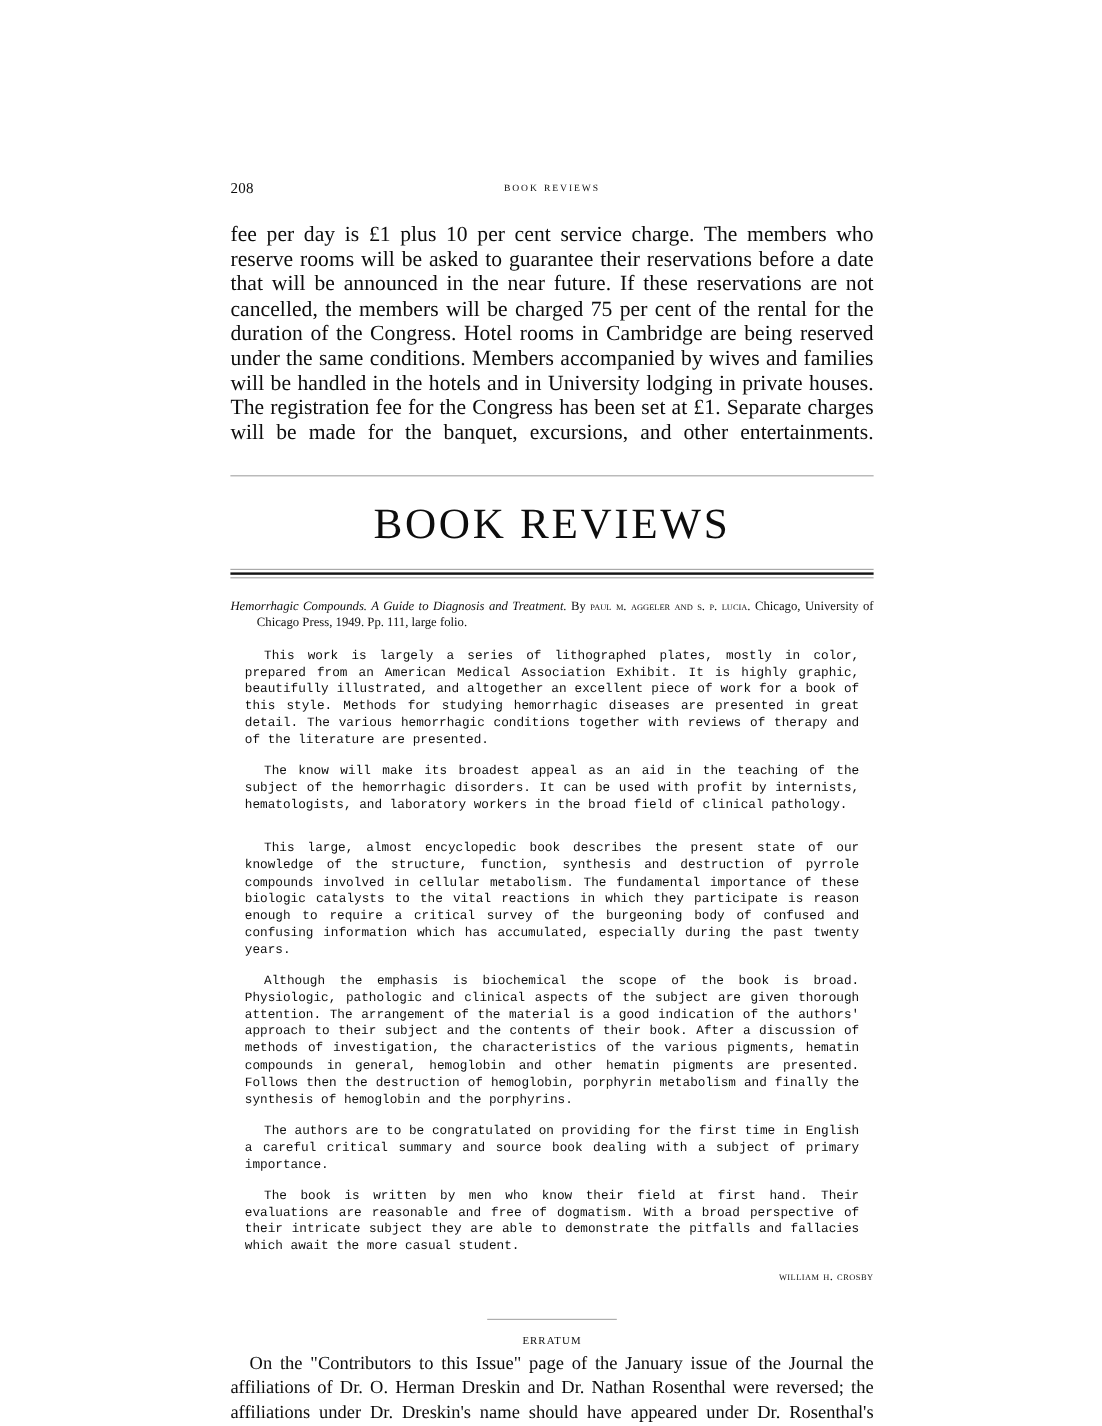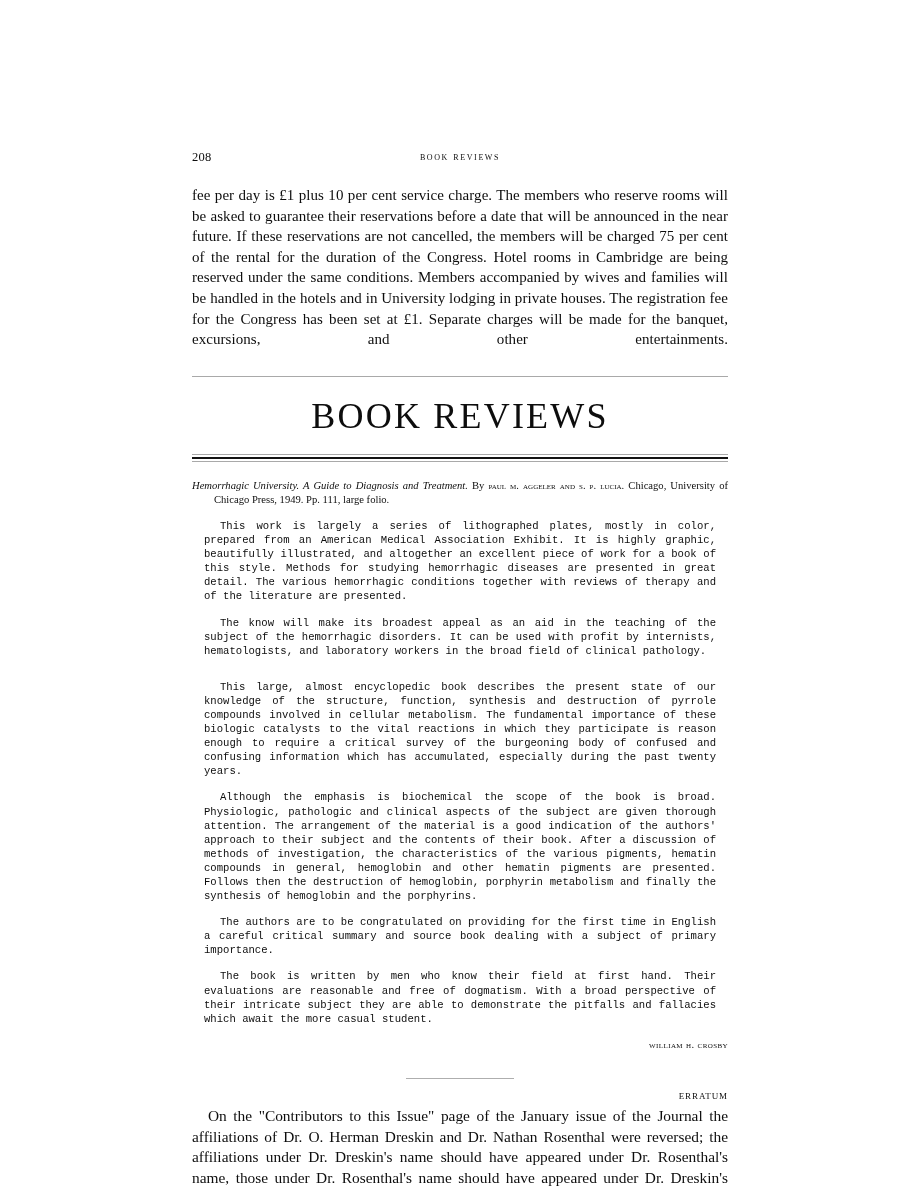--- a/index.html
+++ b/index.html
@@ -43,21 +43,21 @@
     text-align: center;
     font-size: 11px;
     letter-spacing: 1.6px;
     font-variant: small-caps;
     text-transform: lowercase;
   }
 
   
   .lead-par {
     margin-top: 17px;
-    font-size: 15px;
+    font-size: 18px;
     line-height: 20.6px;
     text-align: justify;
     text-align-last: justify;
     letter-spacing: 0.05px;
   }
 
   
   .title-block {
     margin-top: 26px;
   }
@@ -123,21 +123,21 @@
   
   .erratum-block { margin-top: 26px; }
   .short-rule {
     width: 108px;
     height: 1px;
     margin: 0 auto;
     background: #9a9a9a;
     opacity: .8;
   }
   .erratum-title {
-    text-align: right;
+    text-align: center;
     font-size: 12.5px;
     font-variant: small-caps;
     text-transform: lowercase;
     letter-spacing: 0.9px;
     margin: 9px 0 0 0;
     font-weight: normal;
   }
   .erratum-body {
     margin: 3px 0 0 0;
     font-size: 15.4px;
@@ -164,21 +164,21 @@
       <h1 class="section-title">BOOK REVIEWS</h1>
       <div class="rule-stack">
         <div class="rule rule-faint"></div>
         <div class="rule rule-thick"></div>
         <div class="rule rule-faint"></div>
       </div>
     </div>
 
     <div class="review review-first">
       <p class="review-head">
-        <span class="bk-title">Hemorrhagic University. A Guide to Diagnosis and Treatment.</span><span> By </span><span class="sc">Paul M. Aggeler and S. P. Lucia.</span><span> Chicago, University of Chicago Press, 1949. Pp. 111, large folio.</span>
+        <span class="bk-title">Hemorrhagic Compounds. A Guide to Diagnosis and Treatment.</span><span> By </span><span class="sc">Paul M. Aggeler and S. P. Lucia.</span><span> Chicago, University of Chicago Press, 1949. Pp. 111, large folio.</span>
       </p>
       <p class="body">This work is largely a series of lithographed plates, mostly in color, prepared from an American Medical Association Exhibit. It is highly graphic, beautifully illustrated, and altogether an excellent piece of work for a book of this style. Methods for studying hemorrhagic diseases are presented in great detail. The various hemorrhagic conditions together with reviews of therapy and of the literature are presented.</p>
       <p class="body">The know will make its broadest appeal as an aid in the teaching of the subject of the hemorrhagic disorders. It can be used with profit by internists, hematologists, and laboratory workers in the broad field of clinical pathology.</p>
     </div>
 
     <div class="review review-second">
       <p class="body">This large, almost encyclopedic book describes the present state of our knowledge of the structure, function, synthesis and destruction of pyrrole compounds involved in cellular metabolism. The fundamental importance of these biologic catalysts to the vital reactions in which they participate is reason enough to require a critical survey of the burgeoning body of confused and confusing information which has accumulated, especially during the past twenty years.</p>
       <p class="body">Although the emphasis is biochemical the scope of the book is broad. Physiologic, pathologic and clinical aspects of the subject are given thorough attention. The arrangement of the material is a good indication of the authors' approach to their subject and the contents of their book. After a discussion of methods of investigation, the characteristics of the various pigments, hematin compounds in general, hemoglobin and other hematin pigments are presented. Follows then the destruction of hemoglobin, porphyrin metabolism and finally the synthesis of hemoglobin and the porphyrins.</p>
       <p class="body">The authors are to be congratulated on providing for the first time in English a careful critical summary and source book dealing with a subject of primary importance.</p>
       <p class="body">The book is written by men who know their field at first hand. Their evaluations are reasonable and free of dogmatism. With a broad perspective of their intricate subject they are able to demonstrate the pitfalls and fallacies which await the more casual student.</p>

